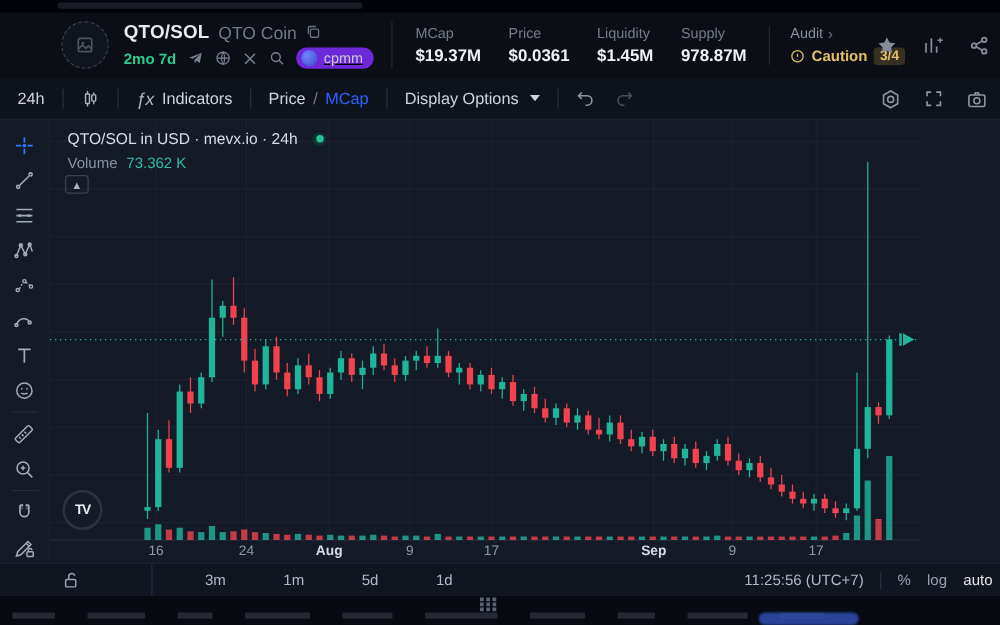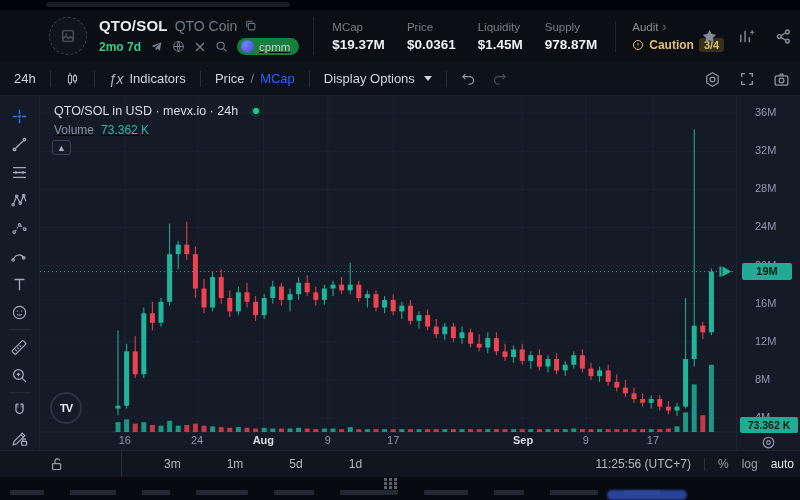--- a/index.html
+++ b/index.html
@@ -15,21 +15,21 @@
   .avatar { width:38px; height:38px; border-radius:50%; margin-left:49px; border:1px dashed #3a4150; background:#10141c; display:flex; align-items:center; justify-content:center; flex:0 0 auto; }
   .avatar svg { opacity:.5; }
   .token-block { margin-left:12px; padding-right:14px; border-right:1px solid #20242e; }
   .token-line1 { display:flex; align-items:center; gap:7px; }
   .sym { color:#e8ecf2; font-size:15px; font-weight:700; letter-spacing:.2px; }
   .tname { color:#737a87; font-size:14px; }
   .copy-ic { color:#6b7280; }
   .token-line2 { display:flex; align-items:center; gap:9px; margin-top:4px; }
   .age { color:#2ecc8f; font-size:12px; font-weight:700; }
   .mini-ic { color:#7a8191; display:flex; align-items:center; }
-  .amm-pill { display:flex; align-items:center; gap:5px; background:#15803d; border-radius:9px; padding:2px 9px 2px 4px;text-decoration:underline; }
+  .amm-pill { display:flex; align-items:center; gap:5px; background:#6d28d9; border-radius:9px; padding:2px 9px 2px 4px;text-decoration:underline; }
   .amm-dot { width:13px; height:13px; border-radius:50%; background:radial-gradient(circle at 35% 35%, #6f86ff, #3c47c7); }
   .amm-txt { color:#c6cbd4; font-size:11.5px; }
   .stats { display:flex; gap:22px; margin-left:18px; padding-right:18px; border-right:1px solid #20242e; }
   .stat-label { color:#767d8a; font-size:11.5px; margin-bottom:4px; }
   .stat-value { color:#eef1f6; font-size:13.5px; font-weight:700;text-align:right; }
   .audit { margin-left:16px; }
   .audit-top { display:flex; align-items:center; gap:4px; color:#8a909c; font-size:11.5px; }
   .audit-chev { color:#6c7380; font-size:12px; }
   .caution-row { display:flex; align-items:center; gap:5px; margin-top:4px; }
   .caution-txt { color:#e2c06a; font-size:12px; font-weight:700; }
@@ -54,21 +54,21 @@
   .tool.blue { color:#2979ff; }
   .tool-sep { width:22px; height:1px; background:#242b3a; margin:3px 0; flex:0 0 auto; }
   .plot { flex:1; position:relative; }
   #chartSvg { position:absolute; left:0; top:0; }
   .legend { position:absolute; left:14px; top:8px; display:flex; align-items:center; gap:8px; font-size:12.5px; white-space:nowrap; z-index:3; }
   .legend-title { color:#d8dde6; }
   .live-dot { width:11px; height:11px; border-radius:50%; background:#123229; display:flex; align-items:center; justify-content:center; margin:0 4px; }
   .live-dot i { width:6px; height:6px; border-radius:50%; background:#21c29e; }
   .ohlc span.k { color:#c3c9d4; } .ohlc span.v { color:#2cbea8; }
   .chg { color:#2cbea8; }
-  .volrow { position:absolute; left:14px; top:27px; font-size:12px; z-index:3;text-decoration:underline; }
+  .volrow { position:absolute; left:14px; top:27px; font-size:12px; z-index:3; }
   .volrow .k { color:#8a92a3; } .volrow .v { color:#2cbea8; margin-left:7px; }
   .caret-btn { position:absolute; left:12px; top:44px; width:19px; height:15px; border:1px solid #3a4154; border-radius:3px; color:#aab1bf; font-size:9px; display:flex; align-items:center; justify-content:center; z-index:3; cursor:pointer; }
   .tvlogo { position:absolute; left:10px; bottom:26px; width:32px; height:32px; border-radius:50%; background:#151b27; border:2px solid #2b3242; display:flex; align-items:center; justify-content:center; z-index:3; color:#e8ecf2; font-weight:700; font-size:11px; letter-spacing:-1px; }
 
   
   .paxis { width:64px; border-left:1px solid #1e2433; position:relative; flex:0 0 auto; }
   .pl { position:absolute; left:18px; color:#8f99ab; font-size:11px; }
   .price-badge { position:absolute; left:5px; width:50px; height:17px; border-radius:2px; background:#22ab94; color:#082019; font-size:11px; font-weight:700; display:flex; align-items:center; justify-content:center; z-index:4; }
   .vol-badge { position:absolute; left:3px; top:321px; width:58px; height:16px; border-radius:2px; background:#22ab94; color:#082019; font-size:10.5px; font-weight:700; display:flex; align-items:center; justify-content:center; z-index:4; }
   .axis-gear { position:absolute; left:24px; top:339px; color:#8f99ab; }
@@ -595,39 +595,20 @@
       </div>
       <div class="volrow">
         <span class="k">Volume</span><span class="v">73.362 K</span>
       </div>
       <div class="caret-btn">▲</div>
       <div class="tvlogo">
           <span>TV</span>
         </div>
     </div>
 
-    <div class="paxis">
-      <div id="paxisLabels">
-          <div class="pl" style="top: 10.108px;">36M</div>
-          <div class="pl" style="top: 48.232px;">32M</div>
-          <div class="pl" style="top: 86.356px;">28M</div>
-          <div class="pl" style="top: 124.48px;">24M</div>
-          <div class="pl" style="top: 162.604px;">20M</div>
-          <div class="pl" style="top: 200.728px;">16M</div>
-          <div class="pl" style="top: 238.852px;">12M</div>
-          <div class="pl" style="top: 276.976px;">8M</div>
-          <div class="pl" style="top: 315.1px;">4M</div>
-        </div>
-      <div class="price-badge" id="priceBadge" style="top: 166.609px;">19M</div>
-      <div class="vol-badge">73.362 K</div>
-      <svg class="axis-gear" width="15" height="15" viewBox="0 0 24 24" fill="none" stroke="currentColor" stroke-width="1.8">
-          <circle cx="12" cy="12" r="8.5"></circle>
-          <circle cx="12" cy="12" r="3"></circle>
-        </svg>
-    </div>
   </div>
 
   <div class="bottombar">
     <div class="lock-zone">
       <svg width="15" height="15" viewBox="0 0 24 24" fill="none" stroke="#9aa1ae" stroke-width="1.9">
           <rect x="4" y="10.5" width="13" height="9.5" rx="1.5"></rect>
           <path d="M8 10.5V7a4 4 0 0 1 7.8-1.3"></path>
         </svg>
     </div>
     <div class="tfs" id="tfs">

